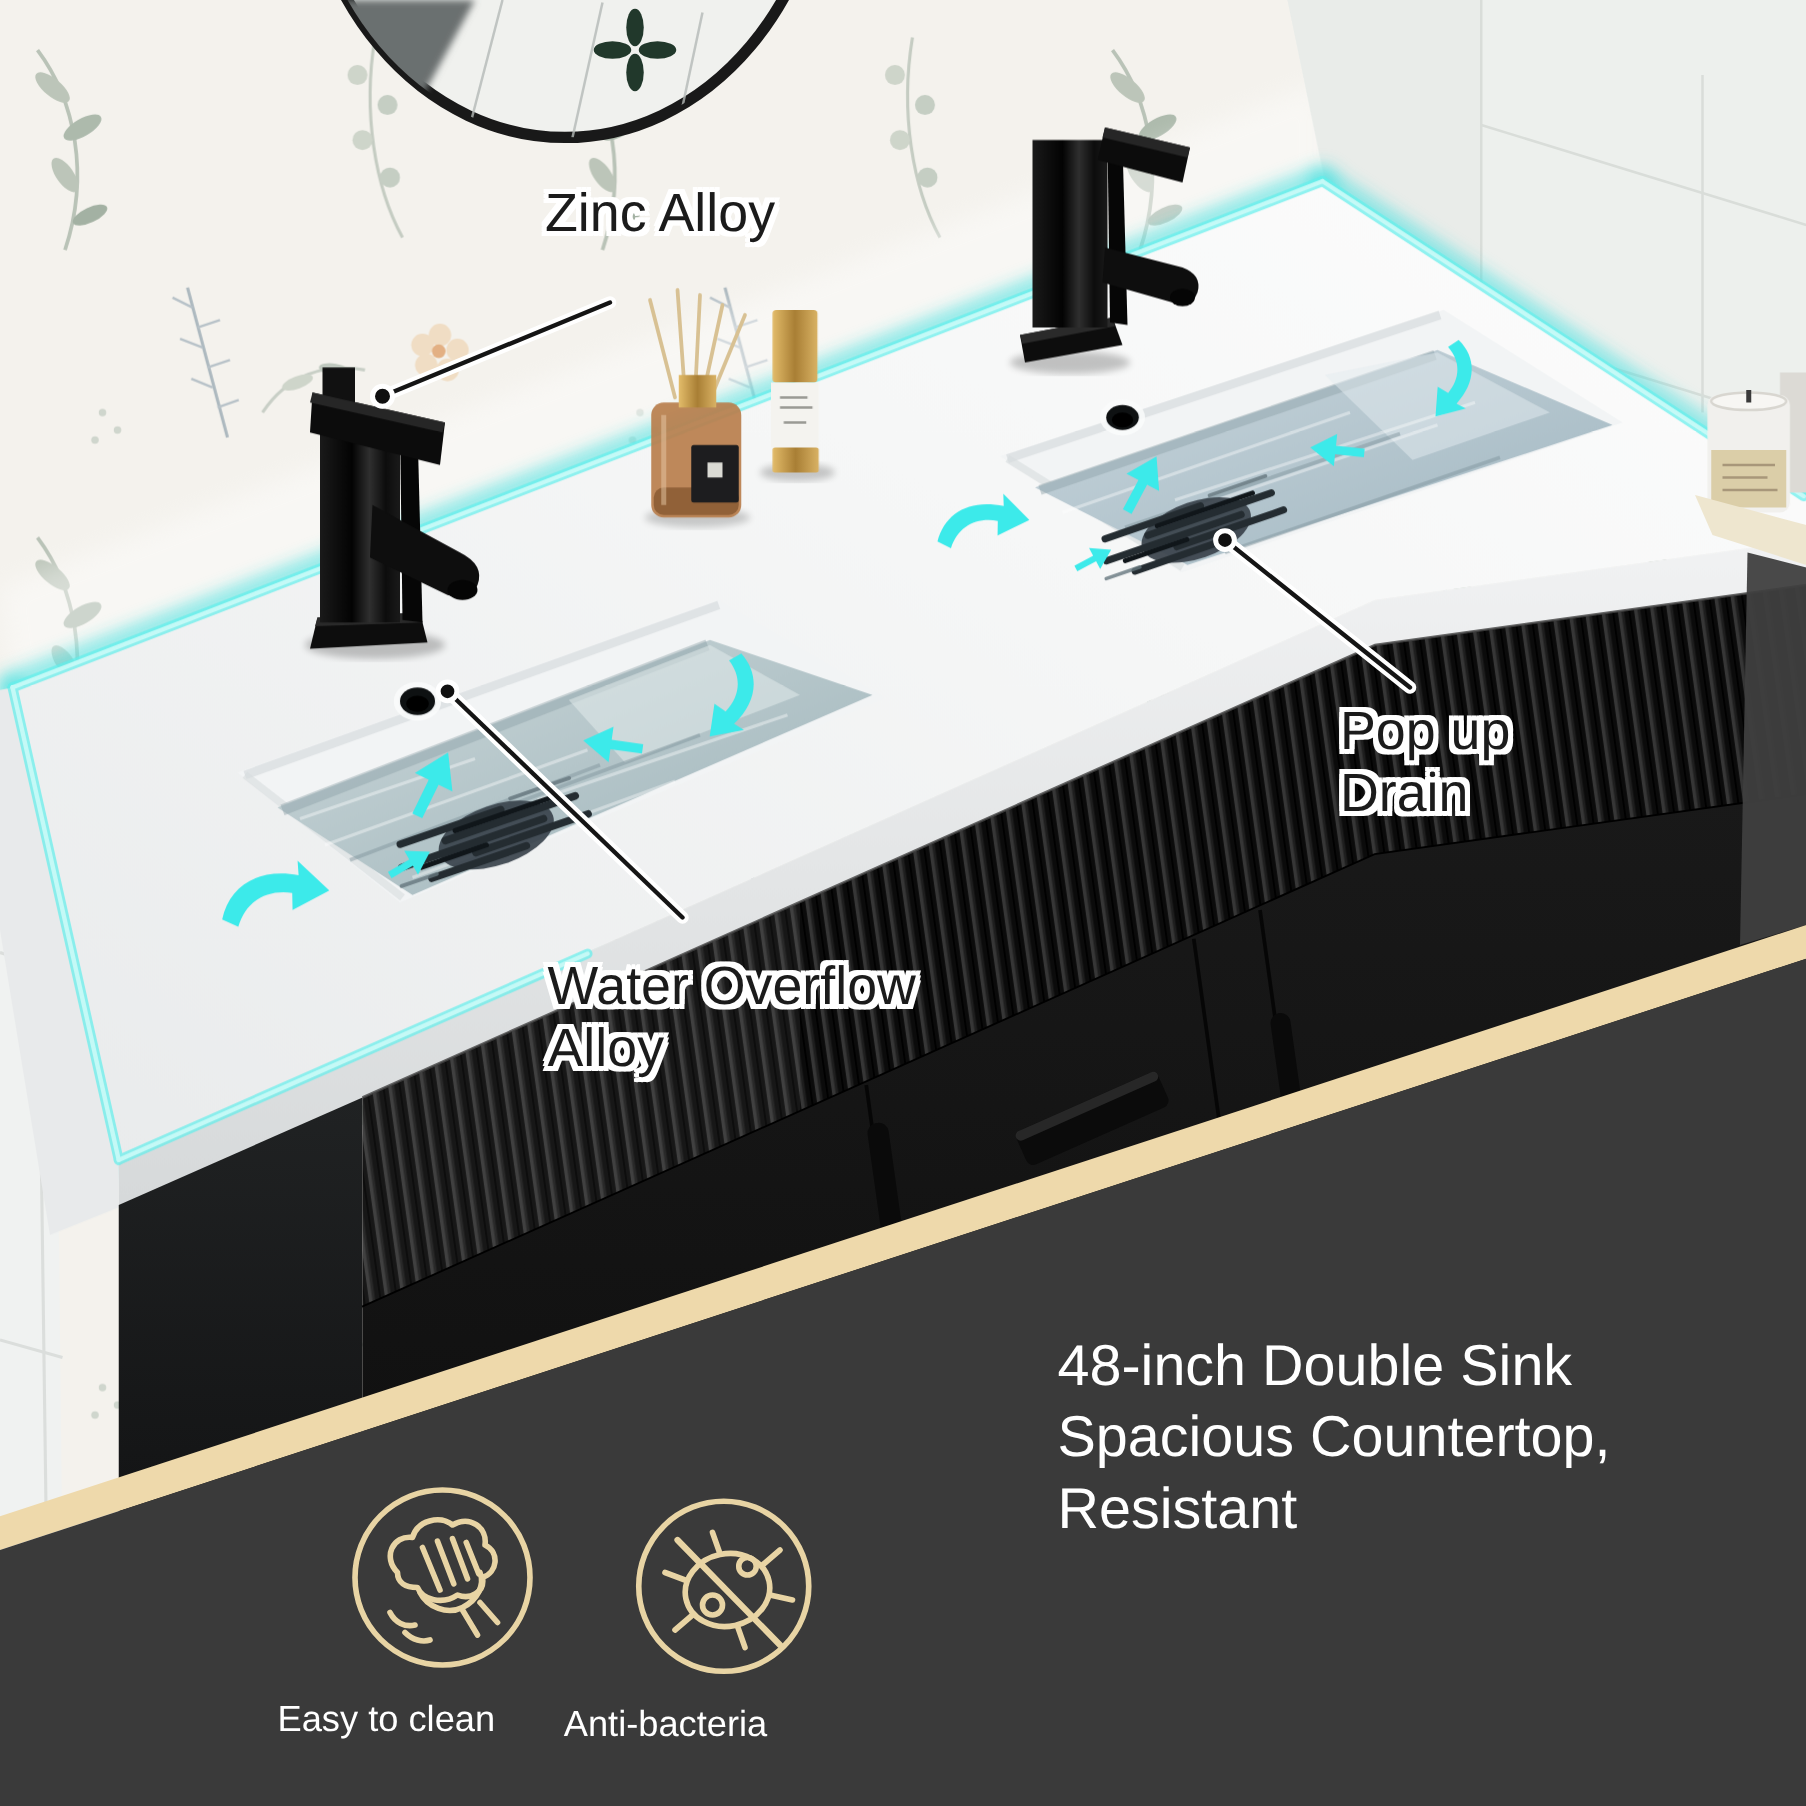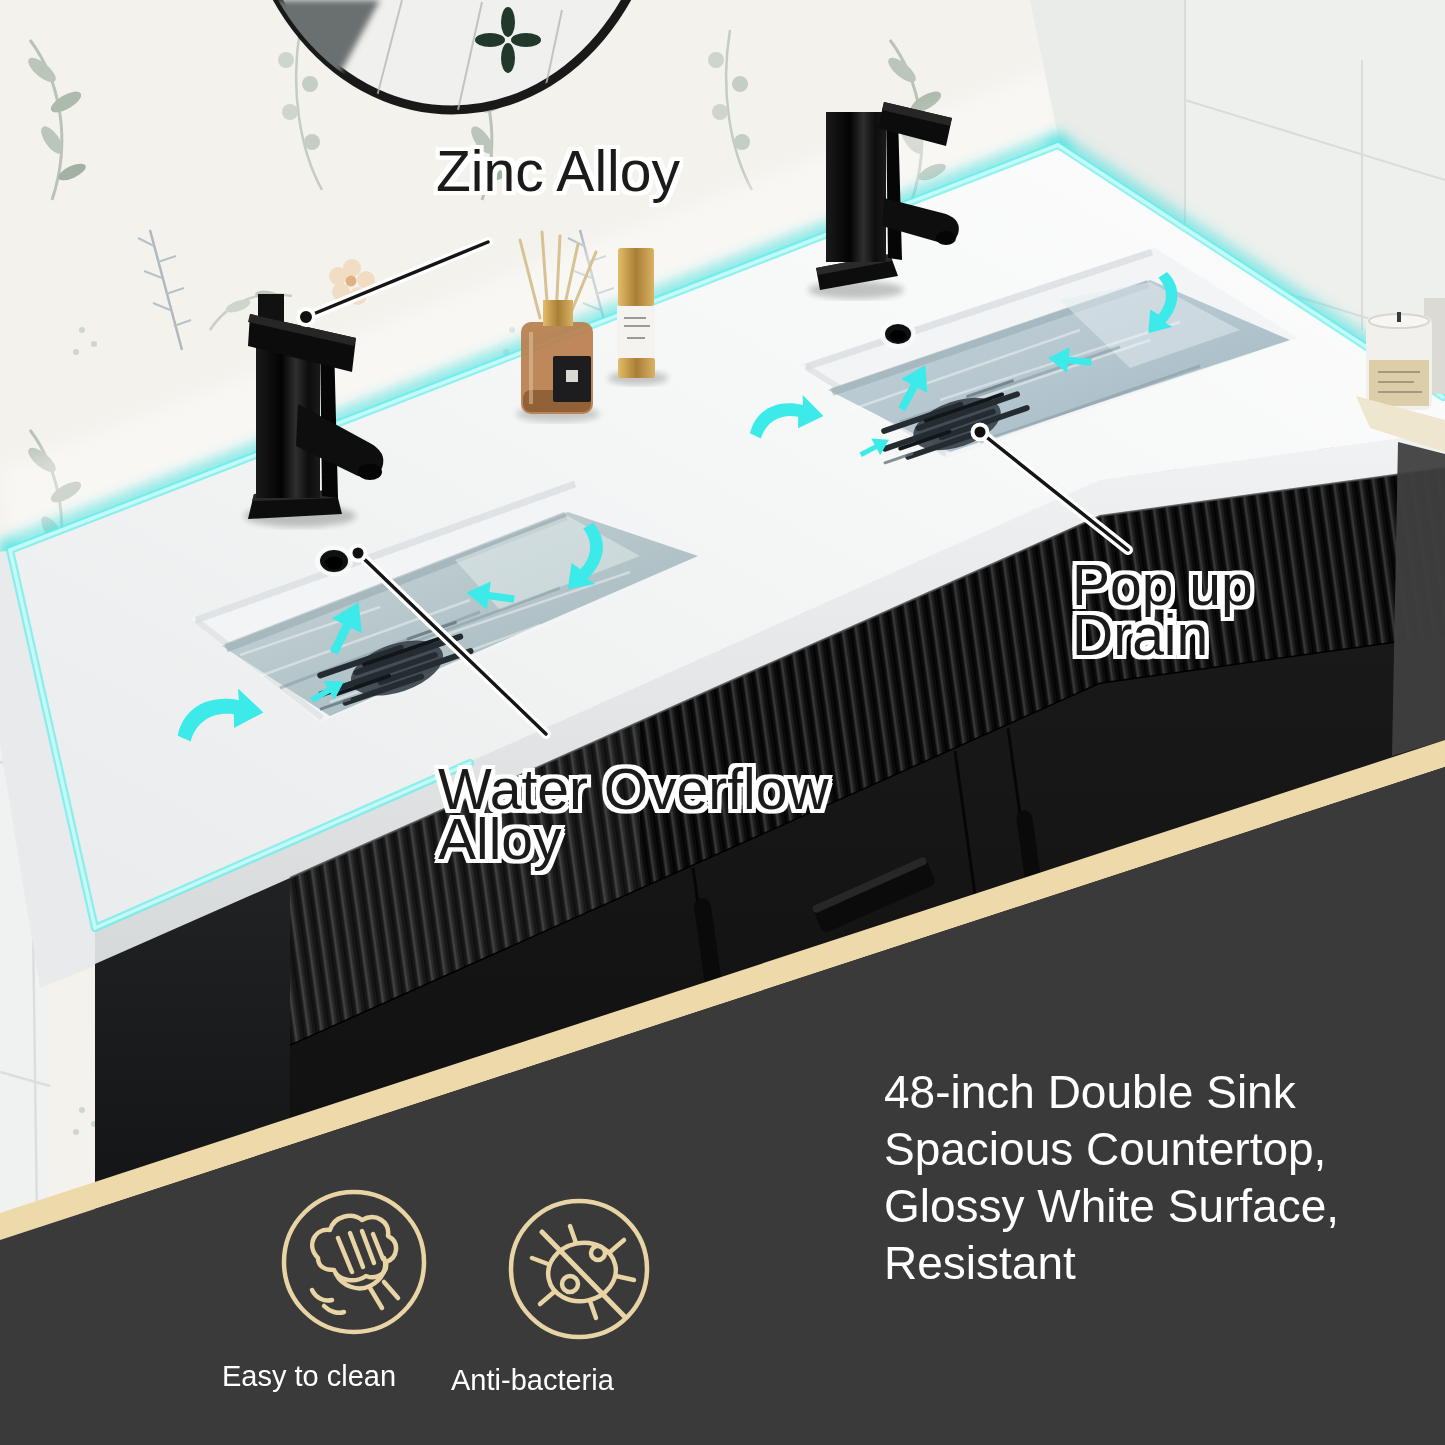--- a/index.html
+++ b/index.html
@@ -1,25 +1,25 @@
 <!DOCTYPE html>
 <html><head>
 <meta charset="utf-8">
 <style>
   html,body{margin:0;padding:0;background:#fff;}
   .stage{position:relative;width:1445px;height:1445px;overflow:hidden;
          font-family:"Liberation Sans",sans-serif;background:#f4f2ed;}
   svg.scene{position:absolute;left:0;top:0;width:1445px;height:1445px;display:block;}
   .overlay{position:absolute;left:0;top:0;width:1445px;height:1445px;pointer-events:none;}
-  .ann{position:absolute;font-size:57px;line-height:50px;font-weight:400;color:#1b1b1b;
+  .ann{position:absolute;font-size:43px;line-height:50px;font-weight:400;color:#1b1b1b;
        white-space:nowrap;
        text-shadow:-4px -4px 0 #fff,4px -4px 0 #fff,-4px 4px 0 #fff,4px 4px 0 #fff,
                    -4px 0 0 #fff,4px 0 0 #fff,0 -4px 0 #fff,0 4px 0 #fff,
                    -3px -3px 0 #fff,3px -3px 0 #fff,-3px 3px 0 #fff,3px 3px 0 #fff;}
-  .desc{position:absolute;left:884px;top:1064px;color:#fff;font-size:46px;line-height:57px;
+  .desc{position:absolute;left:846px;top:1064px;color:#fff;font-size:46px;line-height:57px;
         font-weight:400;white-space:nowrap;}
   .feature-label{position:absolute;width:260px;text-align:left;color:#fff;font-size:29px;
         font-weight:400;white-space:nowrap;}
   .icon-box{position:absolute;}
 </style>
 </head>
 <body>
 
 <div class="stage">
 
@@ -409,21 +409,20 @@
   </div>
 
   <div class="ann" style="left:1072px;top:560px;">
     <div>Pop up</div>
     <div>Drain</div>
   </div>
 
   <div class="desc">
     <div>48-inch Double Sink</div>
     <div>Spacious Countertop,</div>
-    <div>Glossy White Surface,</div>
     <div>Resistant</div>
   </div>
 
   <div class="icon-box" style="left:278px;top:1186px;">
     <svg width="152" height="152" viewBox="0 0 152 152" fill="none" stroke="#e8d4a4" stroke-width="4.5" stroke-linecap="round" stroke-linejoin="round">
       <circle cx="76" cy="76" r="70"></circle>
       <path d="M40,72 C28,60 36,42 52,44 C56,30 74,26 84,34 C98,26 112,36 110,50 C122,56 120,72 108,76 C110,88 98,94 88,90 C76,98 60,94 56,84 C46,84 40,80 40,72 Z"></path>
       <path d="M60,52 L74,86"></path>
           <path d="M72,47 L85,81"></path>
           <path d="M84,45 L96,77"></path>

